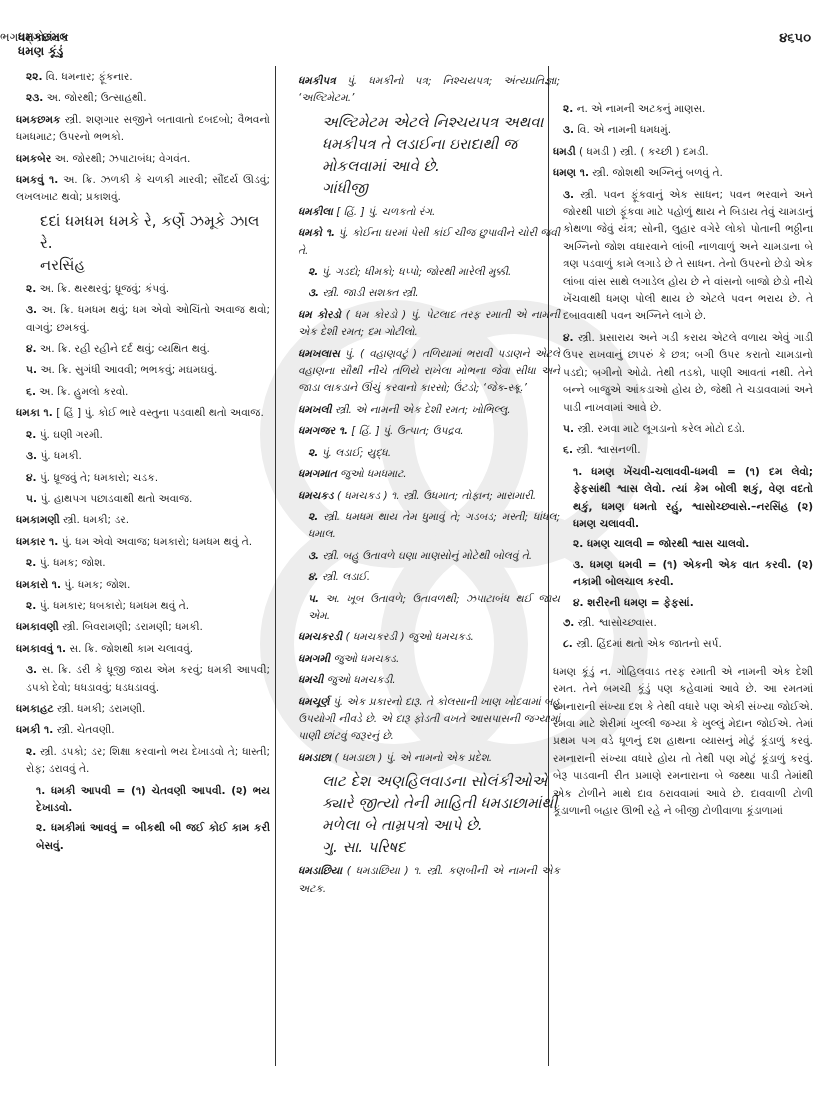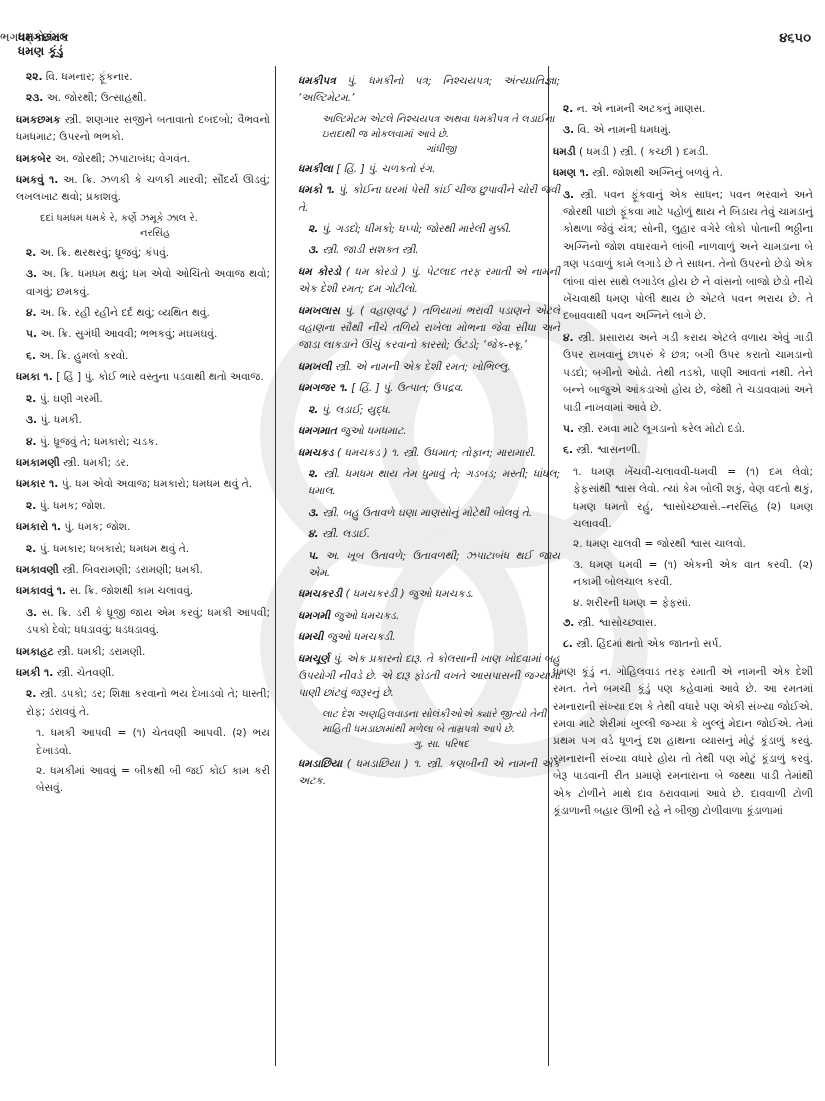--- a/index.html
+++ b/index.html
@@ -35,23 +35,23 @@
   .col-3 { left: 553px; width: 260px; top: 76px; margin-top: 24px; }
   .divider {
     position: absolute; width: 1px; background: #333; z-index: 1;
   }
   .div-1 { left: 275px; top: 66px; height: 1000px; }
   .div-2 { left: 548px; top: 66px; height: 1000px; }
   .entry { margin: 0 0 4px 0; text-align: justify; }
   .entry .hw { font-weight: bold; }
   .sense { margin: 0 0 4px 0; padding-left: 10px; text-align: justify; }
   .sense .num { font-weight: bold; }
-  .quote { margin: 0 0 4px 24px; font-size: 10px; line-height: 15px; }
-  .quote .src { display: block; text-align: center; }
-  .idiom { margin: 0 0 3px 20px; text-align: justify; }
+  .quote { margin: 0 0 4px 24px; font-size: 15px; line-height: 22px; }
+  .quote .src { display: block; text-align: left; }
+  .idiom { margin: 0 0 3px 20px; text-align: justify; font-weight: bold; }
   .blockpara { margin: 10px 0 4px 0; text-align: justify; }
 </style>
 </head>
 <body>
 
 <div class="watermark">
   <div class="ring" style="left:10px; top:20px; width:200px; height:200px;"></div>
   <div class="ring" style="left:130px; top:20px; width:200px; height:200px;"></div>
   <div class="ring" style="left:10px; top:230px; width:200px; height:200px;"></div>
   <div class="ring" style="left:130px; top:230px; width:200px; height:200px;"></div>
@@ -78,20 +78,21 @@
     <div class="quote"><span>દદાં ધમધમ ધમકે રે, કર્ણે ઝમૂકે ઝાલ રે.</span><span class="src">નરસિંહ</span></div>
     <div class="sense"><span class="num">૨.</span> <span>અ. ક્રિ. થરથરવું; ધ્રૂજવું; કંપવું.</span></div>
     <div class="sense"><span class="num">૩.</span> <span>અ. ક્રિ. ધમધમ થવું; ધમ એવો ઓચિંતો અવાજ થવો; વાગવું; છમકવું.</span></div>
     <div class="sense"><span class="num">૪.</span> <span>અ. ક્રિ. રહી રહીને દર્દ થવું; વ્યથિત થવું.</span></div>
     <div class="sense"><span class="num">૫.</span> <span>અ. ક્રિ. સુગંધી આવવી; ભભકવું; મઘમઘવું.</span></div>
     <div class="sense"><span class="num">૬.</span> <span>અ. ક્રિ. હુમલો કરવો.</span></div>
     <div class="entry"><span class="hw">ધમકા ૧.</span> <span>[ હિં ] પું. કોઈ ભારે વસ્તુના પડવાથી થતો અવાજ.</span></div>
     <div class="sense"><span class="num">૨.</span> <span>પું. ઘણી ગરમી.</span></div>
     <div class="sense"><span class="num">૩.</span> <span>પું. ધમકી.</span></div>
     <div class="sense"><span class="num">૪.</span> <span>પું. ધ્રૂજવું તે; ધમકારો; ચડક.</span></div>
+    <div class="sense"><span class="num">૫.</span> <span>પું. હાથપગ પછાડવાથી થતો અવાજ.</span></div>
     <div class="entry"><span class="hw">ધમકામણી</span> <span>સ્ત્રી. ધમકી; ડર.</span></div>
     <div class="entry"><span class="hw">ધમકાર ૧.</span> <span>પું. ધમ એવો અવાજ; ધમકારો; ધમધમ થવું તે.</span></div>
     <div class="sense"><span class="num">૨.</span> <span>પું. ધમક; જોશ.</span></div>
     <div class="entry"><span class="hw">ધમકારો ૧.</span> <span>પું. ધમક; જોશ.</span></div>
     <div class="sense"><span class="num">૨.</span> <span>પું. ધમકાર; ધબકારો; ધમધમ થવું તે.</span></div>
     <div class="entry"><span class="hw">ધમકાવણી</span> <span>સ્ત્રી. બિવરામણી; ડરામણી; ધમકી.</span></div>
     <div class="entry"><span class="hw">ધમકાવવું ૧.</span> <span>સ. ક્રિ. જોશથી કામ ચલાવવું.</span></div>
     <div class="sense"><span class="num">૩.</span> <span>સ. ક્રિ. ડરી કે ધ્રૂજી જાય એમ કરવું; ધમકી આપવી; ડપકો દેવો; ધધડાવવું; ધડધડાવવું.</span></div>
     <div class="entry"><span class="hw">ધમકાહટ</span> <span>સ્ત્રી. ધમકી; ડરામણી.</span></div>
     <div class="entry"><span class="hw">ધમકી ૧.</span> <span>સ્ત્રી. ચેતવણી.</span></div>
@@ -114,20 +115,21 @@
     <div class="entry"><span class="hw">ધમગમાત</span> <span>જુઓ ધમધમાટ.</span></div>
     <div class="entry"><span class="hw">ધમચકડ</span> <span>( ધમચકડ ) ૧. સ્ત્રી. ઉધમાત; તોફાન; મારામારી.</span></div>
     <div class="sense"><span class="num">૨.</span> <span>સ્ત્રી. ધમધમ થાય તેમ ધુમાવું તે; ગડબડ; મસ્તી; ધાંધલ; ધમાલ.</span></div>
     <div class="sense"><span class="num">૩.</span> <span>સ્ત્રી. બહુ ઉતાવળે ઘણા માણસોનું મોટેથી બોલવું તે.</span></div>
     <div class="sense"><span class="num">૪.</span> <span>સ્ત્રી. લડાઈ.</span></div>
     <div class="sense"><span class="num">૫.</span> <span>અ. ખૂબ ઉતાવળે; ઉતાવળથી; ઝપાટાબંધ થઈ જાય એમ.</span></div>
     <div class="entry"><span class="hw">ધમચકરડી</span> <span>( ધમચકરડી ) જુઓ ધમચકડ.</span></div>
     <div class="entry"><span class="hw">ધમગમી</span> <span>જુઓ ધમચકડ.</span></div>
     <div class="entry"><span class="hw">ધમચી</span> <span>જુઓ ધમચકડી.</span></div>
     <div class="entry"><span class="hw">ધમચૂર્ણ</span> <span>પું. એક પ્રકારનો દારૂ. તે કોલસાની ખાણ ખોદવામાં બહુ ઉપયોગી નીવડે છે. એ દારૂ ફોડતી વખતે આસપાસની જગ્યામાં પાણી છાંટવું જરૂરનું છે.</span></div>
+    <div class="entry"><span class="hw">ધમડાછા</span> <span>( ધમડાછા ) પું. એ નામનો એક પ્રદેશ.</span></div>
     <div class="quote"><span>લાટ દેશ અણહિલવાડના સોલંકીઓએ ક્યારે જીત્યો તેની માહિતી ધમડાછામાંથી મળેલા બે તામ્રપત્રો આપે છે.</span><span class="src">ગુ. સા. પરિષદ</span></div>
     <div class="entry"><span class="hw">ધમડાછિયા</span> <span>( ધમડાછિયા ) ૧. સ્ત્રી. કણબીની એ નામની એક અટક.</span></div>
   </div>
 <div class="col col-3">
     <div class="sense"><span class="num">૨.</span> <span>ન. એ નામની અટકનું માણસ.</span></div>
     <div class="sense"><span class="num">૩.</span> <span>વિ. એ નામની ધમધમું.</span></div>
     <div class="entry"><span class="hw">ધમડી</span> <span>( ધમડી ) સ્ત્રી. ( કચ્છી ) દમડી.</span></div>
     <div class="entry"><span class="hw">ધમણ ૧.</span> <span>સ્ત્રી. જોશથી અગ્નિનું બળવું તે.</span></div>
     <div class="sense"><span class="num">૩.</span> <span>સ્ત્રી. પવન ફૂંકવાનું એક સાધન; પવન ભરવાને અને જોરથી પાછો ફૂંકવા માટે પહોળું થાય ને બિડાય તેવું ચામડાનું કોથળા જેવું યંત્ર; સોની, લુહાર વગેરે લોકો પોતાની ભઠ્ઠીના અગ્નિનો જોશ વધારવાને લાંબી નાળવાળું અને ચામડાના બે ત્રણ પડવાળું કામે લગાડે છે તે સાધન. તેનો ઉપરનો છેડો એક લાંબા વાંસ સાથે લગાડેલ હોય છે ને વાંસનો બાજો છેડો નીચે ખેંચવાથી ધમણ પોલી થાય છે એટલે પવન ભરાય છે. તે દબાવવાથી પવન અગ્નિને લાગે છે.</span></div>
     <div class="sense"><span class="num">૪.</span> <span>સ્ત્રી. પ્રસારાય અને ગડી કરાય એટલે વળાય એવું ગાડી ઉપર રાખવાનું છાપરું કે છત્ર; બગી ઉપર કરાતો ચામડાનો પડદો; બગીનો ઓઢો. તેથી તડકો, પાણી આવતાં નથી. તેને બન્ને બાજુએ આંકડાઓ હોય છે, જેથી તે ચડાવવામાં અને પાડી નાખવામાં આવે છે.</span></div>

